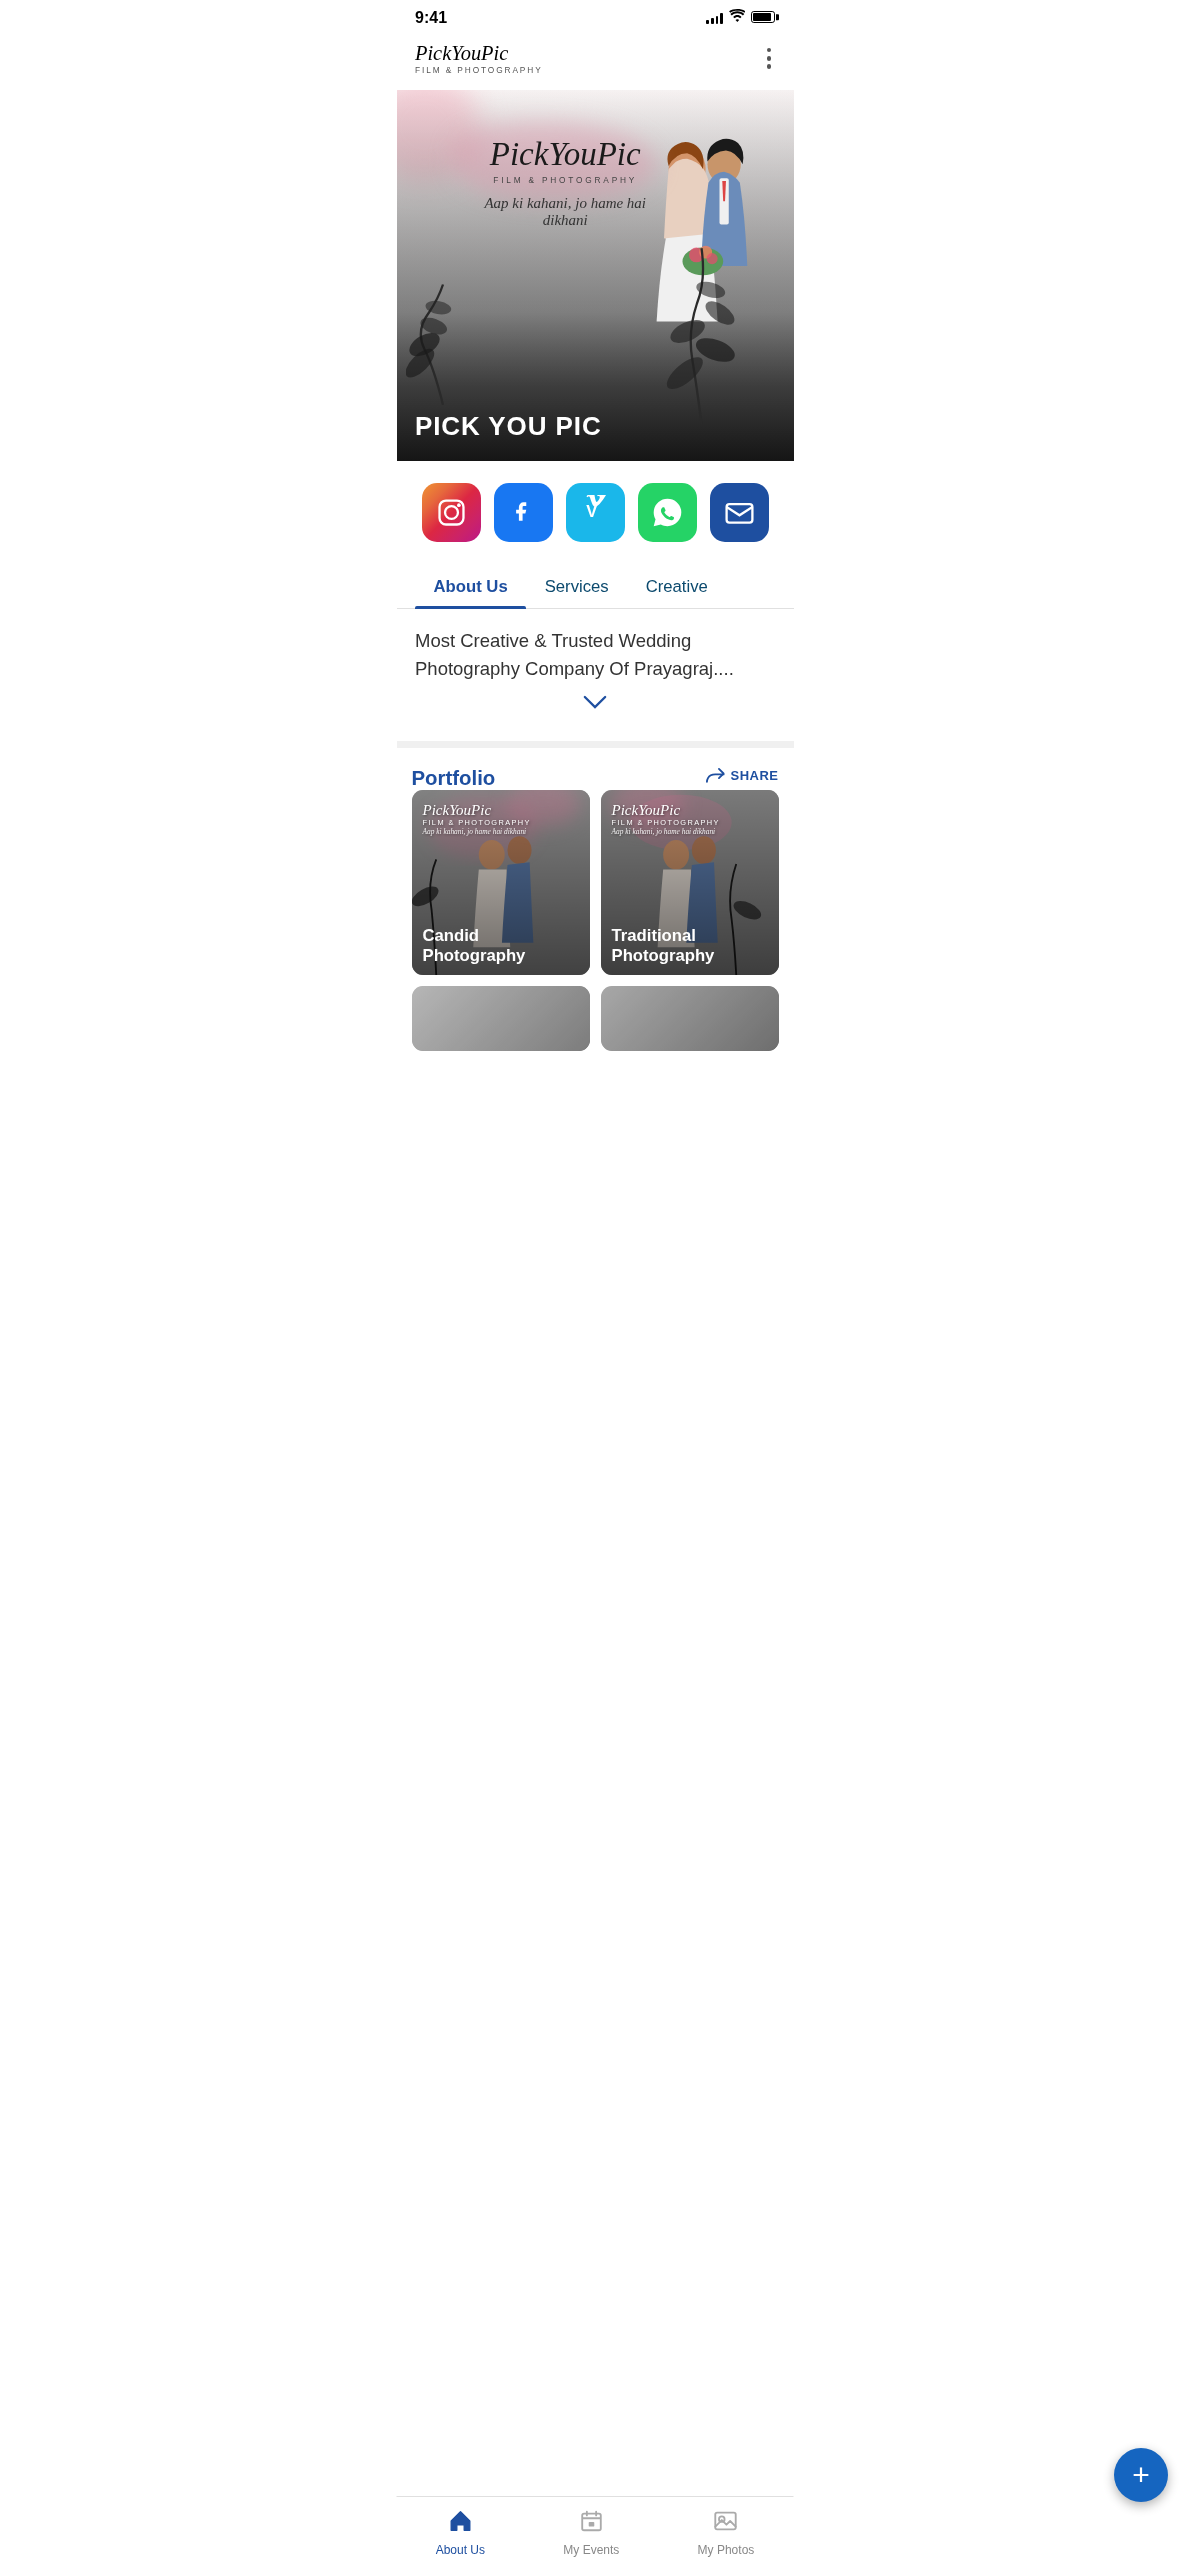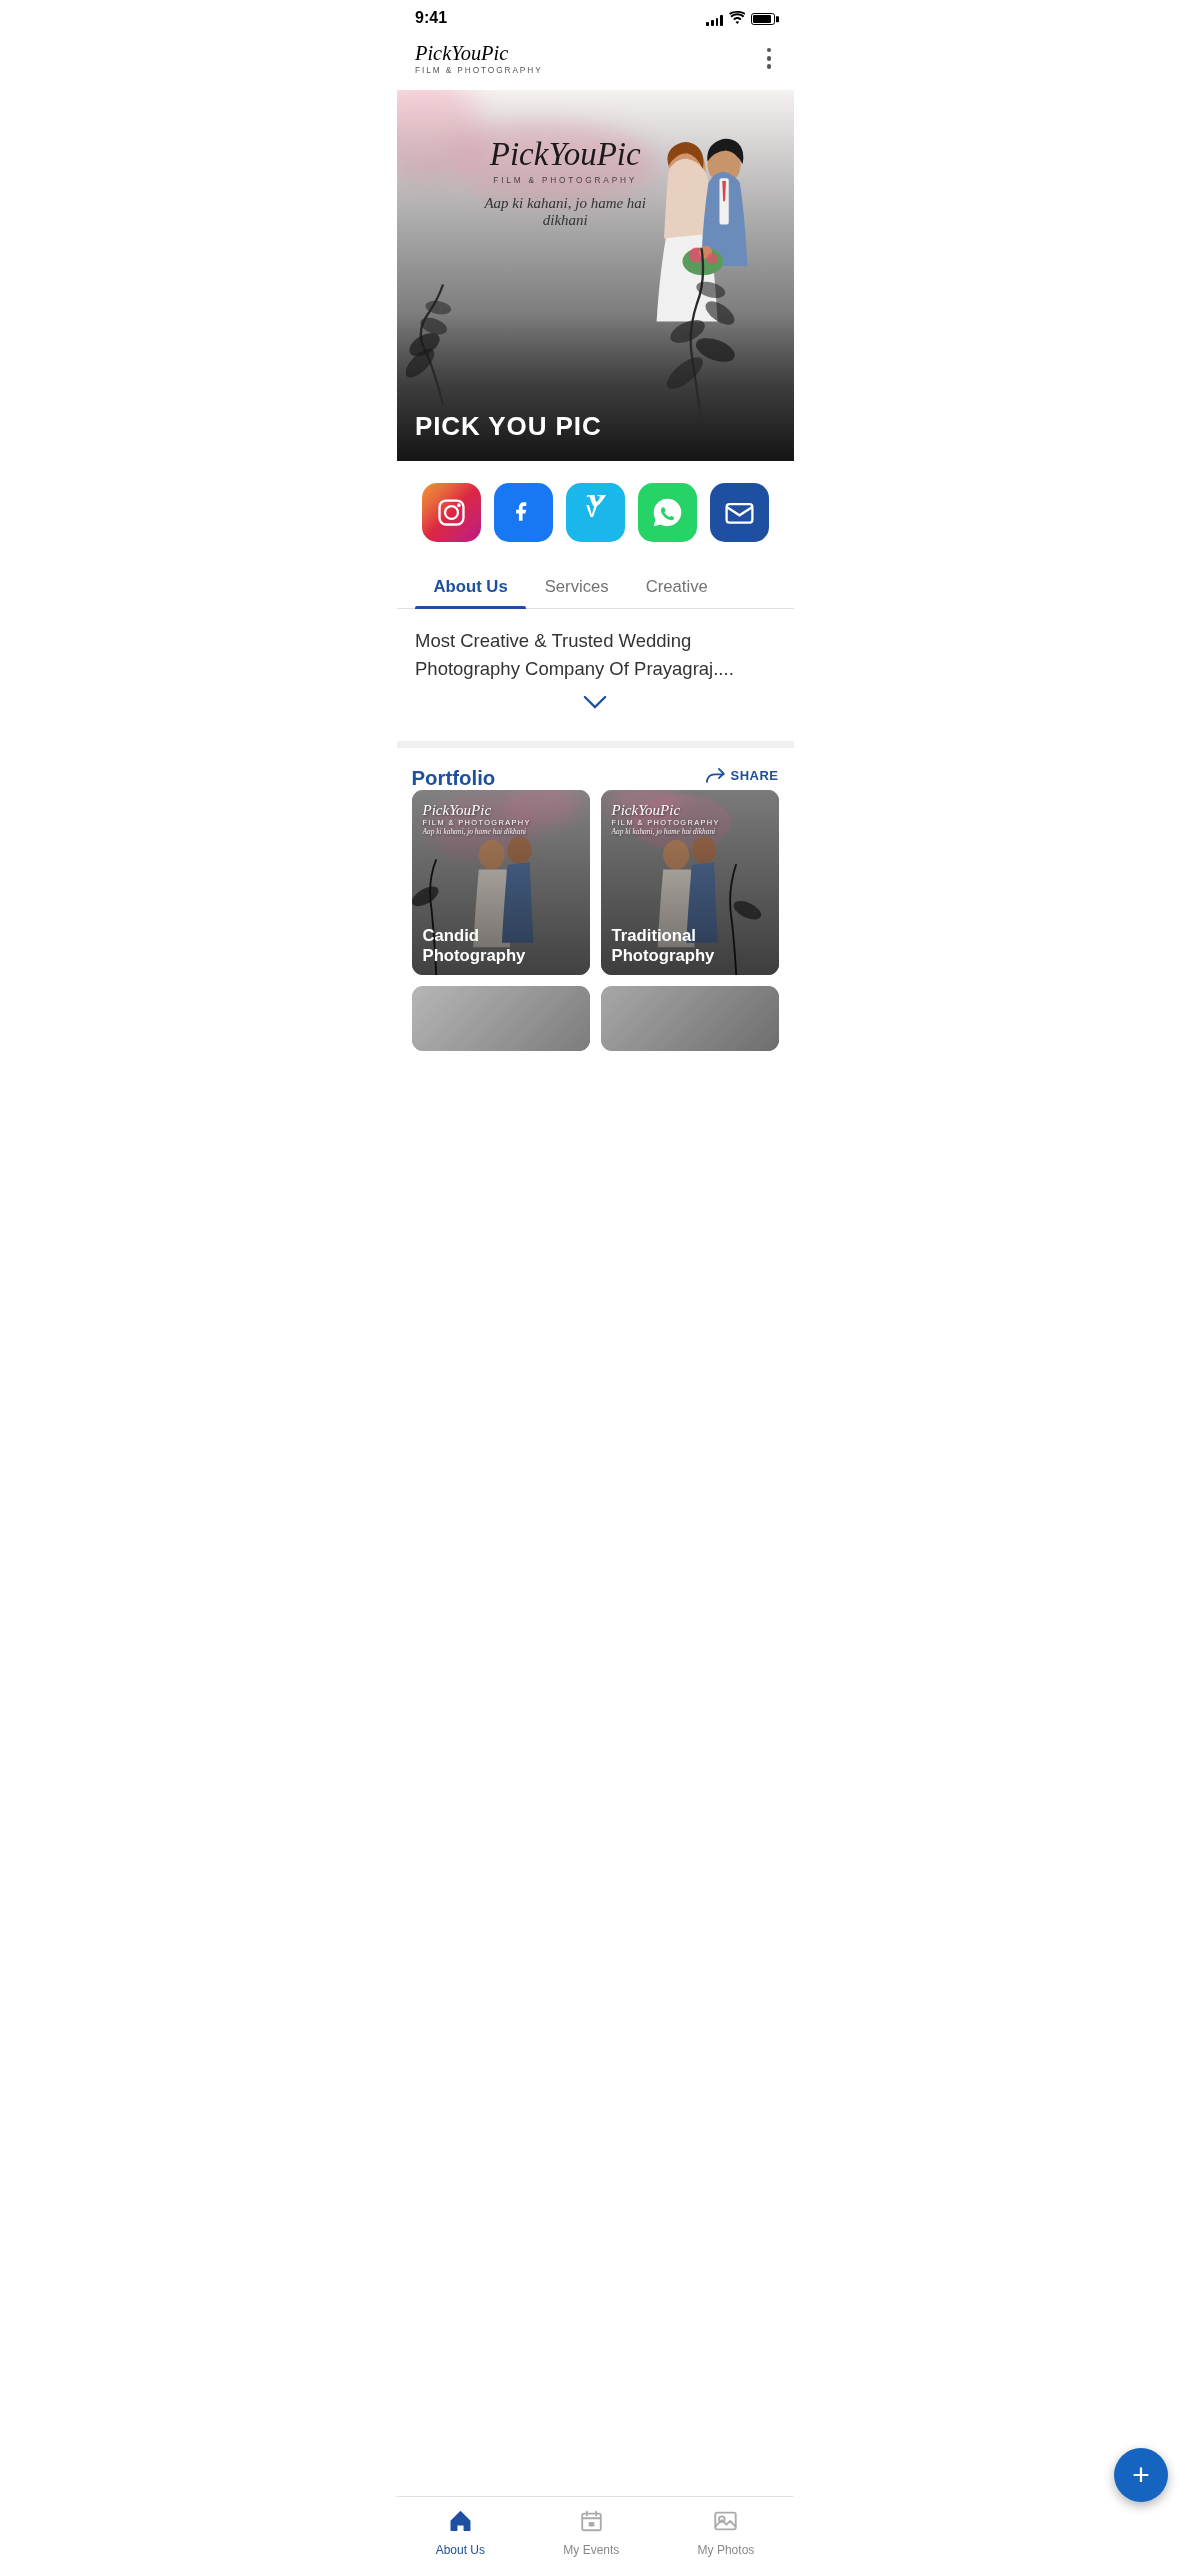--- a/index.html
+++ b/index.html
@@ -10,21 +10,21 @@
       width: 397px;
       margin: 0 auto;
       position: relative;
       overflow-x: hidden;
     }
 
     
     .status-bar {
       display: flex;
       justify-content: space-between;
-      align-items: flex-end;
+      align-items: flex-start;
       padding: 9.3px 18.5px 5.6px;
       background: #fff;
     }
     .status-time {
       font-size: 16px;
       font-weight: 600;
       color: #000;
     }
     .status-icons {
       display: flex;
@@ -232,21 +232,21 @@
     
     .tabs-row {
       display: flex;
       border-bottom: 0.9px solid #e0e0e0;
       padding: 0 18.5px;
       background: #fff;
     }
     .tab-item {
       padding: 13px 18.5px 11px;
       font-size: 16.7px;
-      color: #737373;
+      color: #0c4a6e;
       cursor: pointer;
       position: relative;
       font-weight: 500;
     }
     .tab-item.active {
       color: #1e4fa0;
       font-weight: 600;
     }
     .tab-item.active::after {
       content: '';

